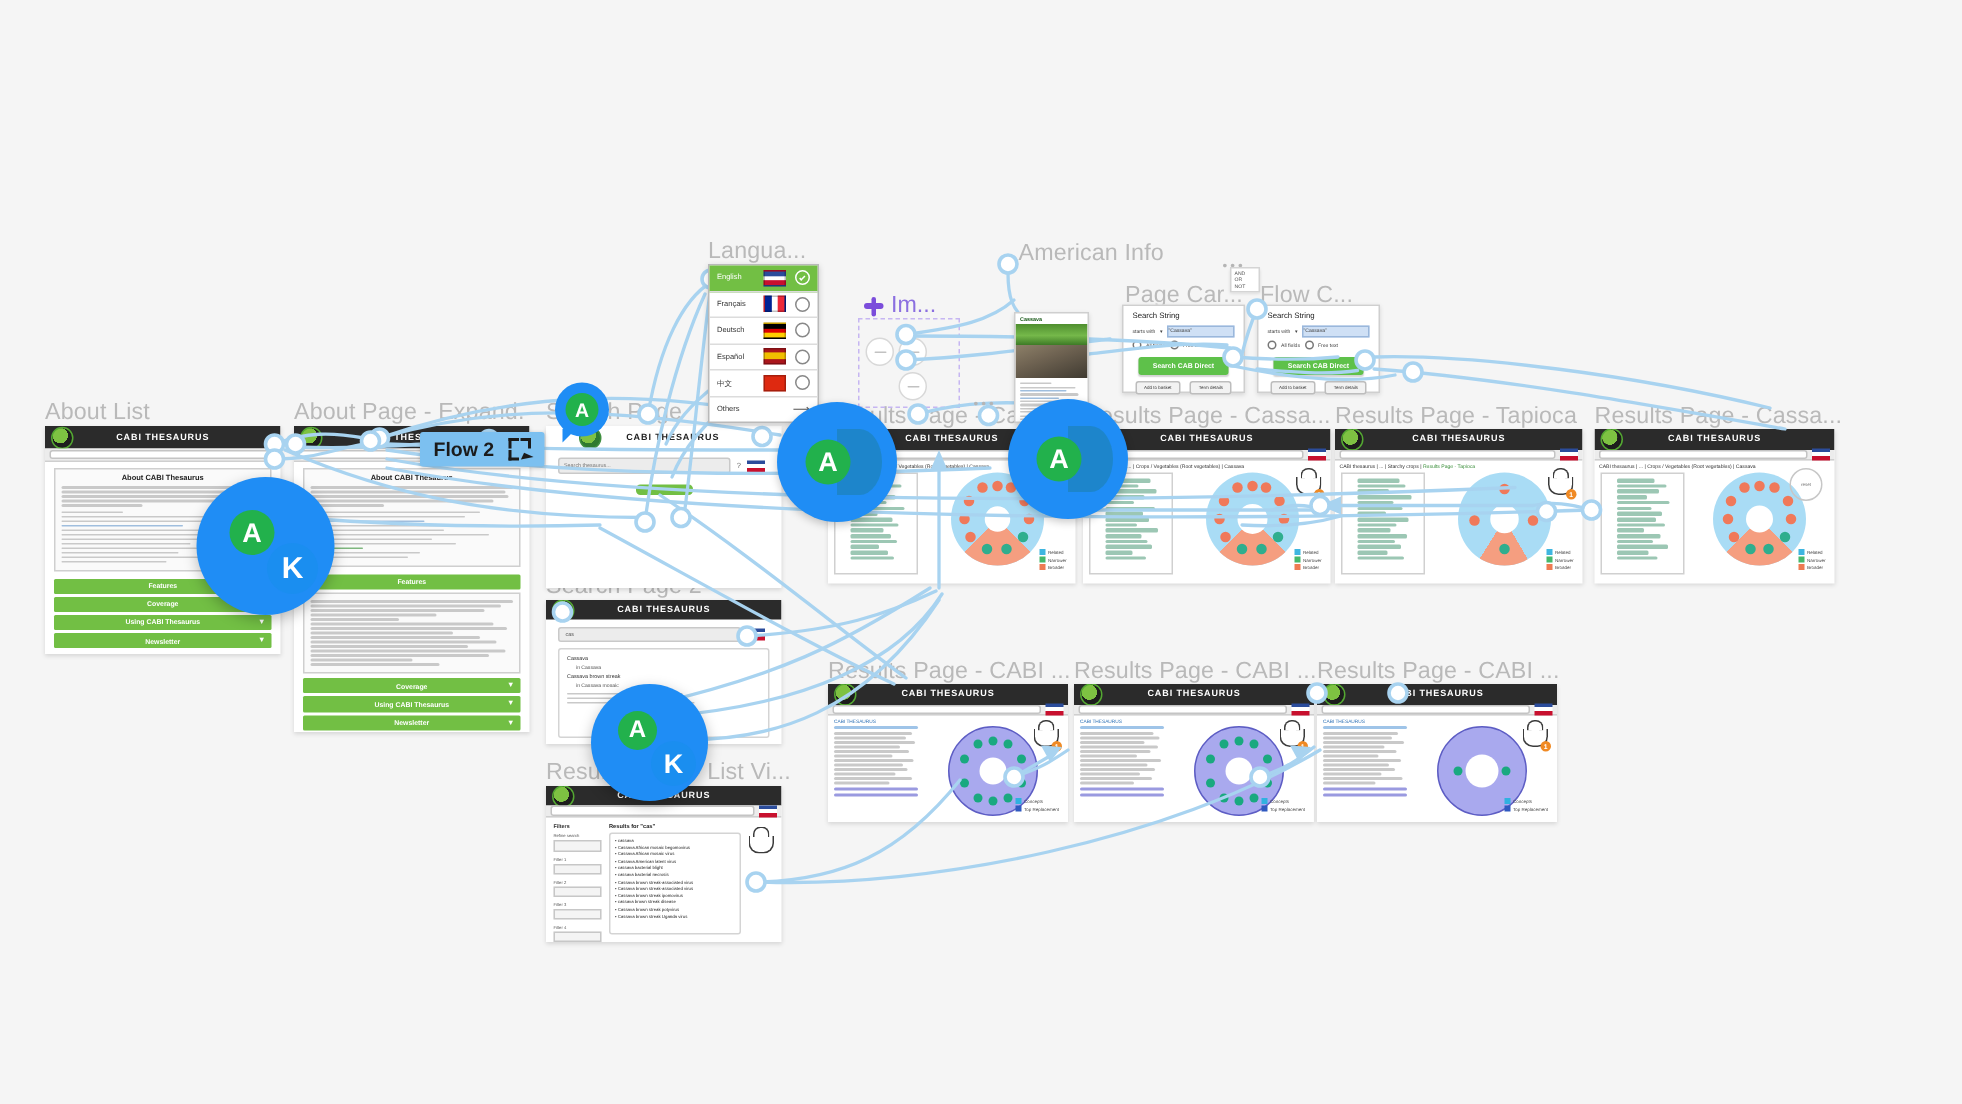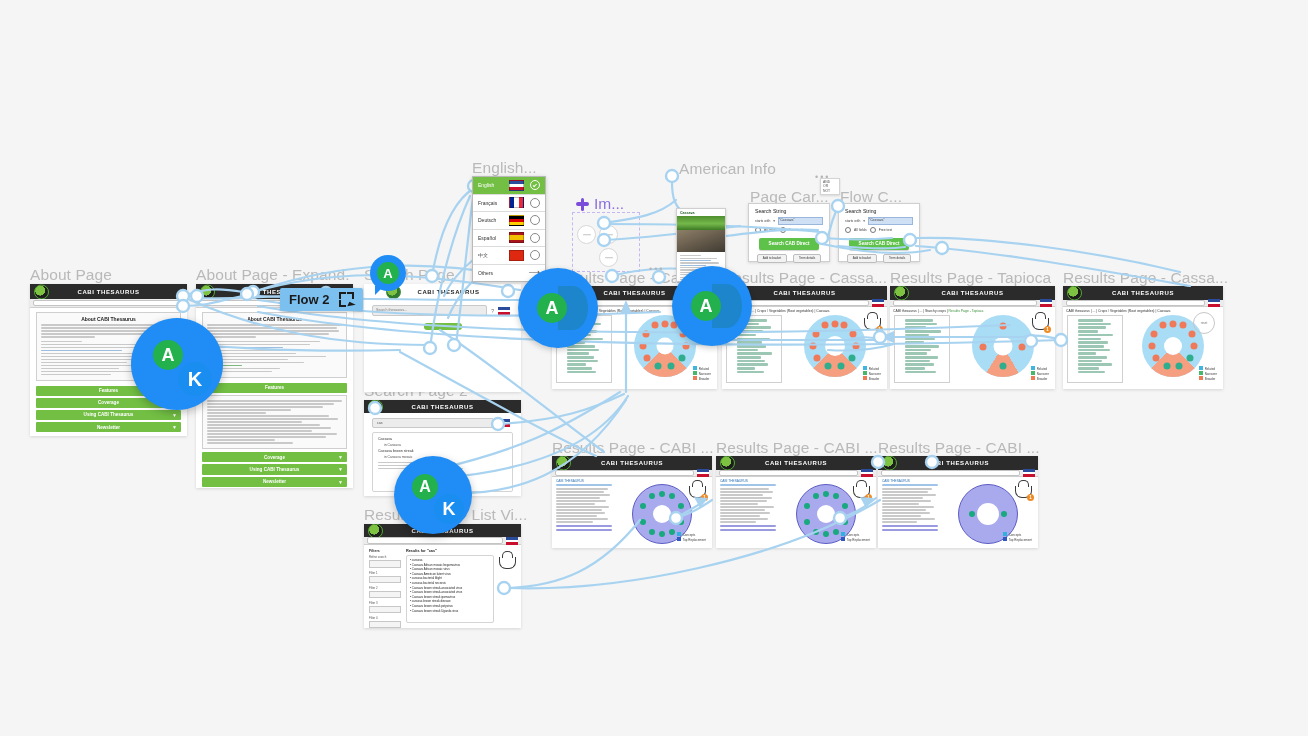--- a/index.html
+++ b/index.html
@@ -264,33 +264,33 @@
     <circle class="node" cx="1061" cy="340" r="6"></circle>
     <circle class="node" cx="880" cy="337" r="6"></circle>
     <circle class="node" cx="676" cy="518" r="6"></circle>
     <circle class="node" cx="840" cy="518" r="6"></circle>
     <circle class="node" cx="504" cy="588" r="6"></circle>
     <circle class="node" cx="878" cy="462" r="6"></circle>
     <circle class="node" cx="932" cy="462" r="6"></circle>
     <circle class="node" cx="1031" cy="341" r="6"></circle>
   </svg>
 
-  <div class="ftitle" style="left:30px;top:266px;">About Page</div>
+  <div class="ftitle" style="left:30px;top:266px;">About List</div>
   <div class="ftitle" style="left:196px;top:266px;">About Page - Expand.</div>
   <div class="ftitle" style="left:364px;top:266px;">Search Page</div>
   <div class="ftitle" style="left:364px;top:382px;">Search Page 2</div>
   <div class="ftitle" style="left:364px;top:506px;">Results Page - List Vi...</div>
   <div class="ftitle" style="left:552px;top:269px;">Results Page - Cassa...</div>
   <div class="ftitle" style="left:722px;top:269px;">Results Page - Cassa...</div>
   <div class="ftitle" style="left:890px;top:269px;">Results Page - Tapioca</div>
   <div class="ftitle" style="left:1063px;top:269px;">Results Page - Cassa...</div>
   <div class="ftitle" style="left:552px;top:439px;">Results Page - CABI ...</div>
   <div class="ftitle" style="left:716px;top:439px;">Results Page - CABI ...</div>
   <div class="ftitle" style="left:878px;top:439px;">Results Page - CABI ...</div>
-  <div class="ftitle" style="left:472px;top:159px;">English...</div>
+  <div class="ftitle" style="left:472px;top:159px;">Langua...</div>
   <div class="ftitle" style="left:679px;top:160px;">American Info</div>
   <div class="ftitle" style="left:750px;top:188px;">Page Car...</div>
   <div class="ftitle" style="left:840px;top:188px;">Flow C...</div>
 
   <div class="frame" style="left:30px;top:284px;width:157px;height:152px;">
     <div class="ct-bar" style="height:15px;font-size:6px;">
       <span class="logo"></span>
       <span class="t">CABI THESAURUS</span>
     </div>
     <div class="searchrow" style="height:8px;">

